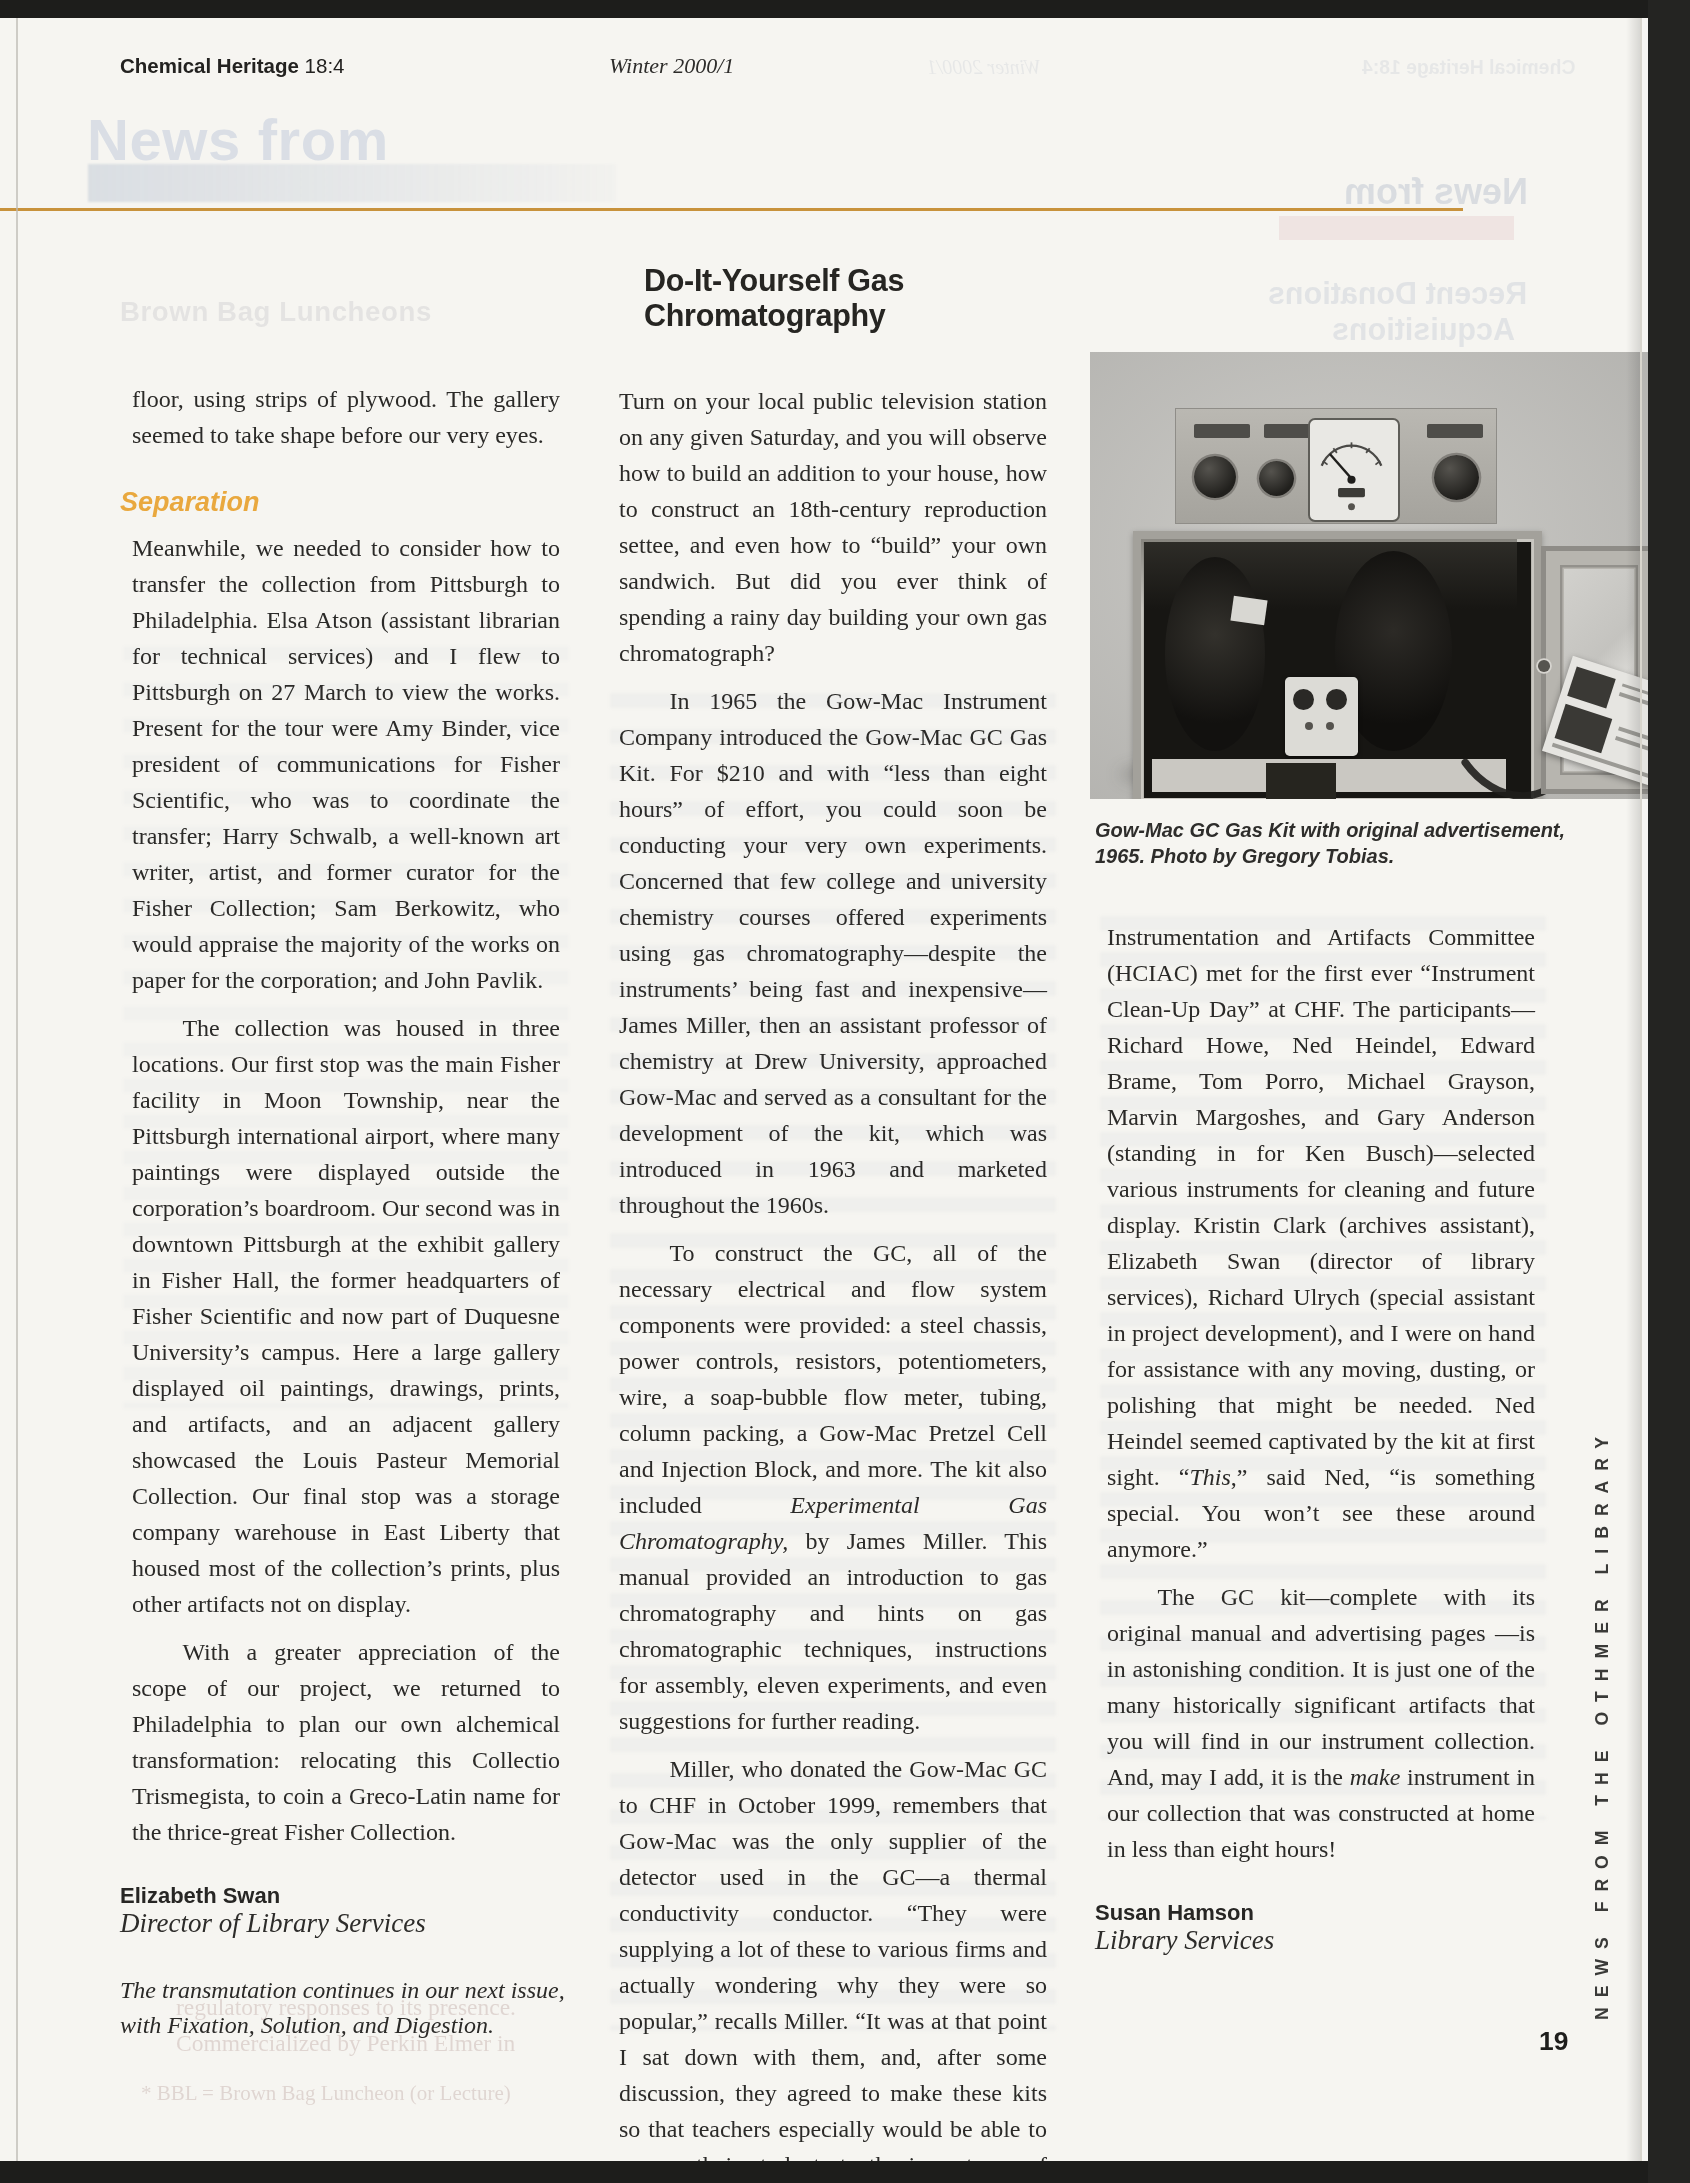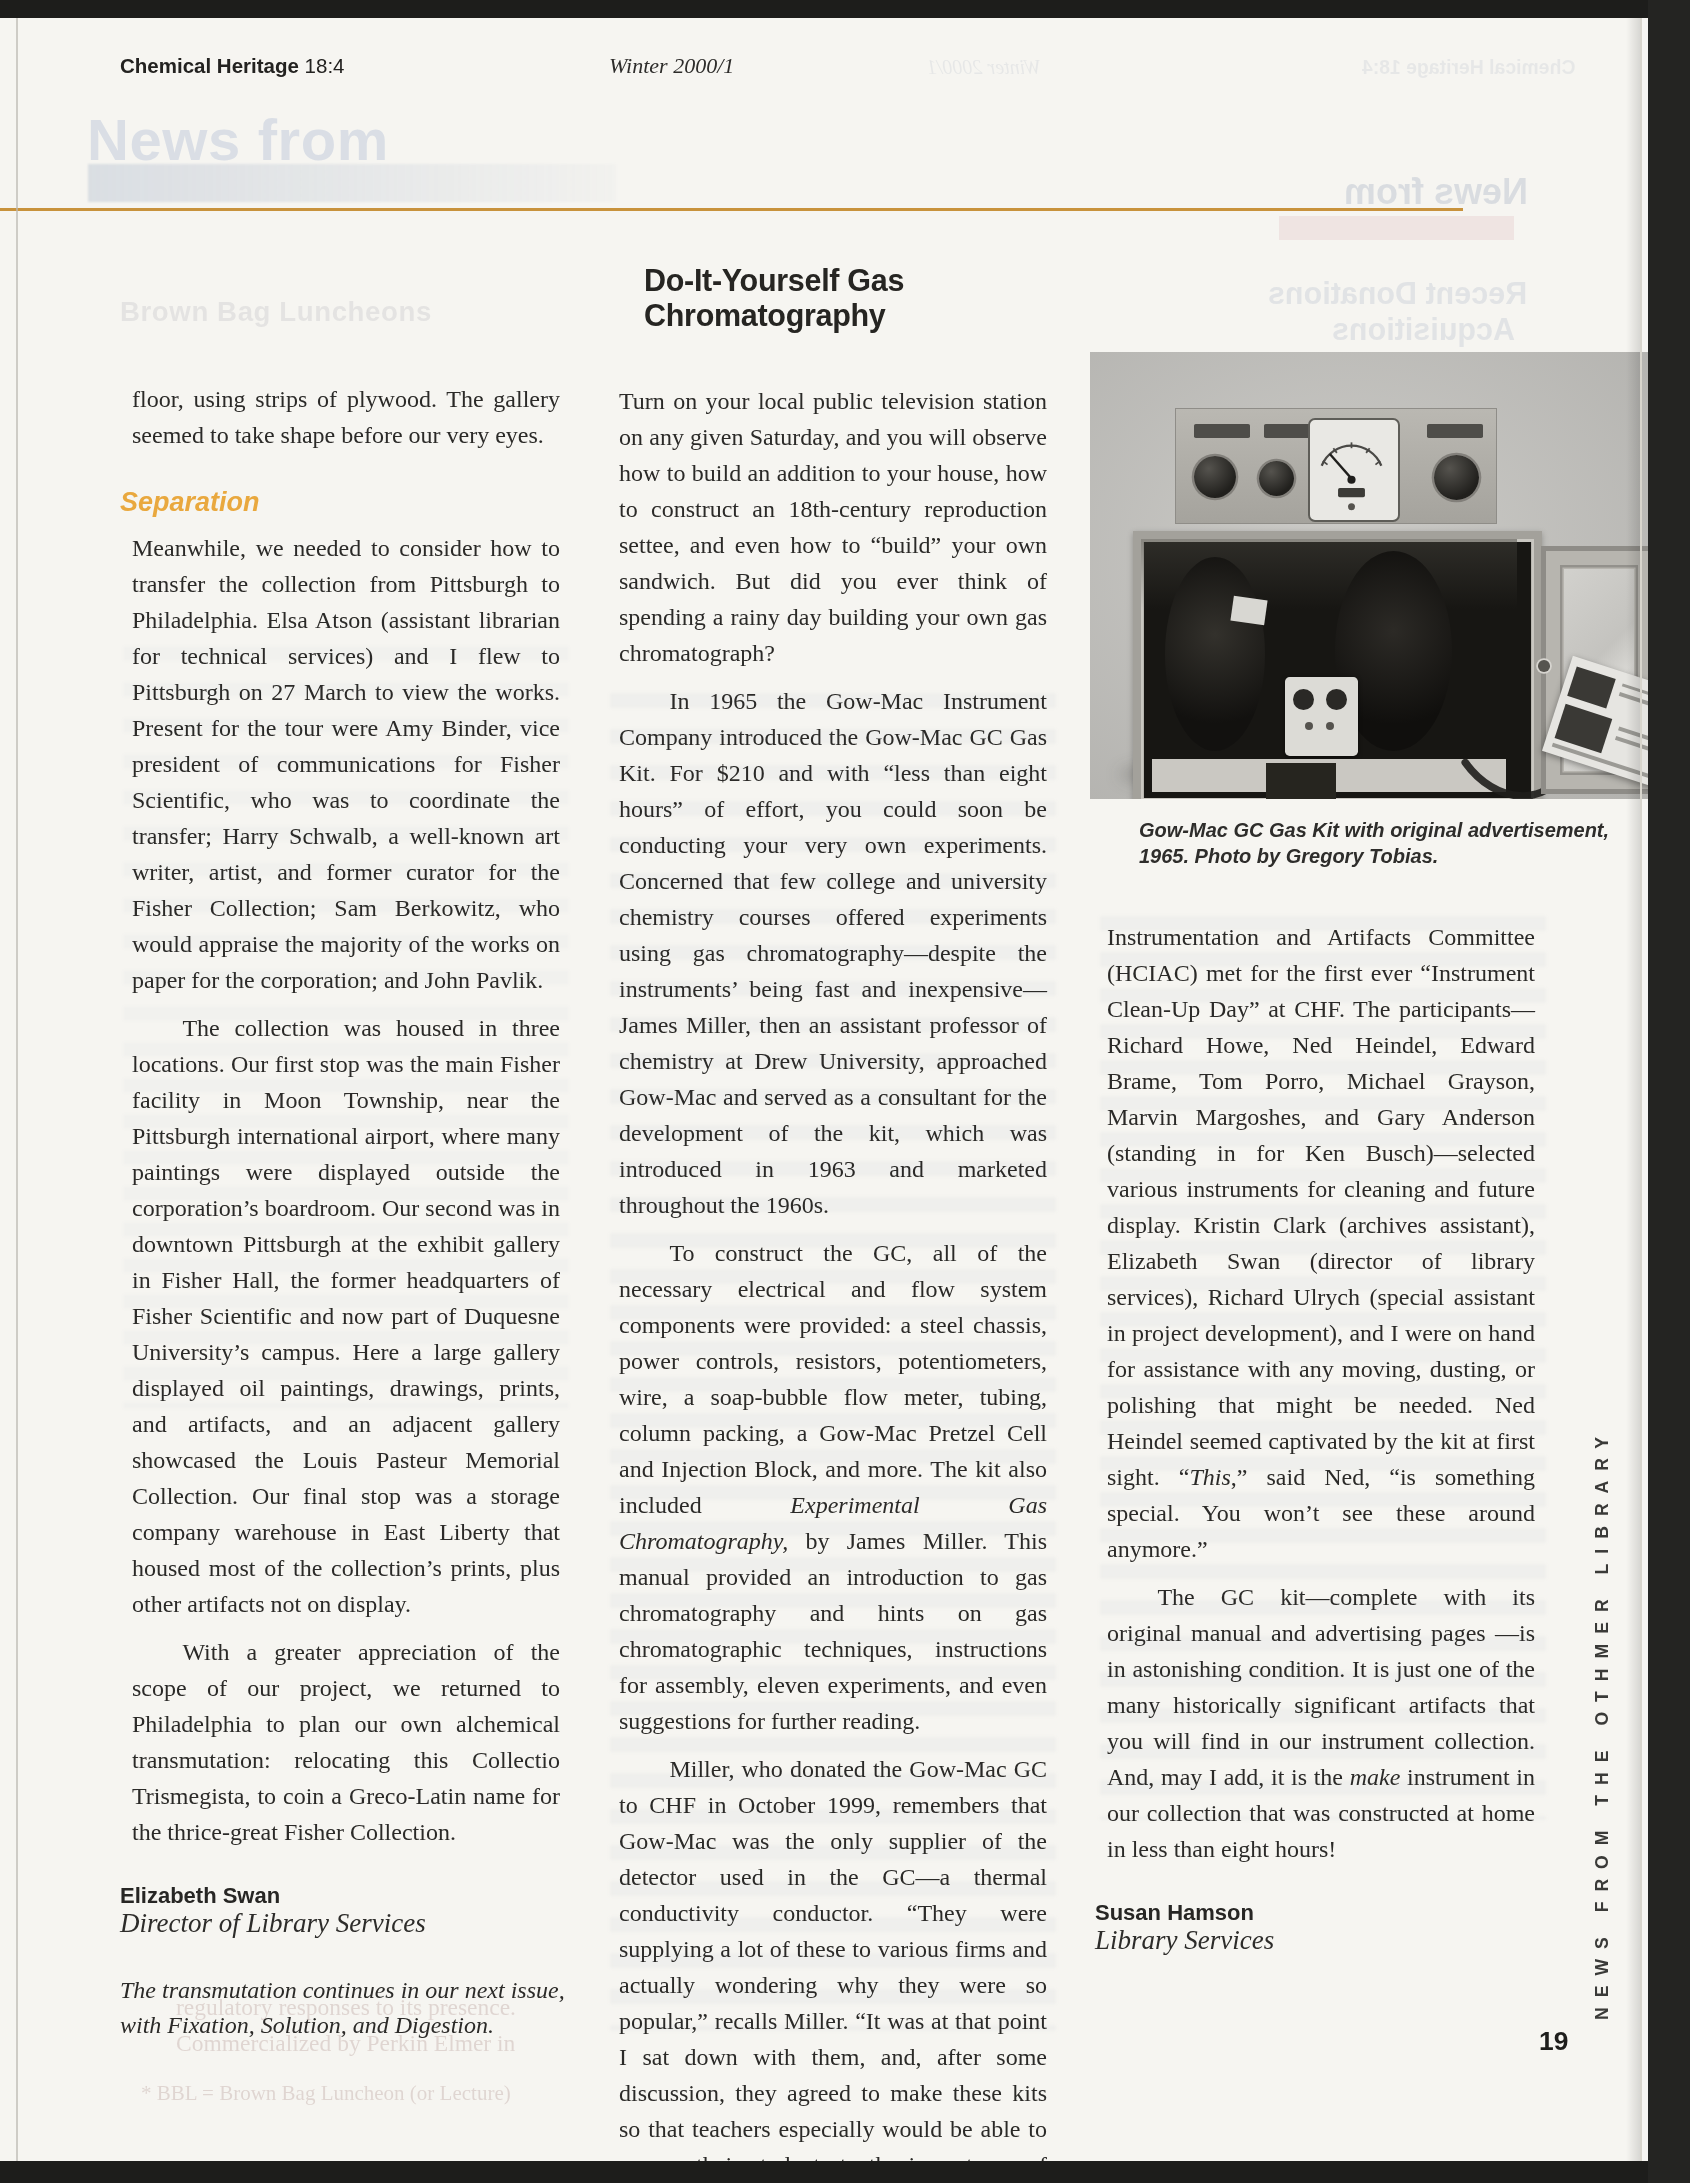--- a/index.html
+++ b/index.html
@@ -79,21 +79,21 @@
   .ph-glass{left:17.6px;top:17.6px;right:17.6px;bottom:17.6px;
             background:linear-gradient(135deg,#d2d1cd 0%,#c4c3bf 45%,#d8d7d3 60%,#c6c5c1 100%);}
   .ph-doorknob{left:-8.2px;top:109px;width:11.7px;height:11.7px;border-radius:50%;background:#56544f;box-shadow:0 0 0 1.8px #d6d4cf;}
   .ph-hinge{width:8.2px;height:15.3px;background:#d8d6d1;border-radius:2.3px;}
   .ph-brochure{left:464px;top:323px;width:141px;height:100px;background:#e6e5e1;transform:rotate(18deg);
                box-shadow:0 2.3px 5.9px rgba(0,0,0,.35);}
   .ph-b-img{background:#3a3935;}
   .ph-b-line{background:#9b9a95;height:3.5px;}
   
   .caption{position:absolute;left:1095px;top:817px;width:499px;font-family:"Liberation Sans",sans-serif;
-           font-weight:bold;font-style:italic;font-size:20px;line-height:26.4px;color:#2e2d2b;text-align:left;margin-left:44px;}
+           font-weight:bold;font-style:italic;font-size:20px;line-height:26.4px;color:#2e2d2b;text-align:left;}
   
   .v-side{position:absolute;left:1592px;top:1363px;height:657px;width:34px;
           writing-mode:vertical-rl;transform:rotate(180deg);
           font-family:"Liberation Sans",sans-serif;font-weight:bold;font-size:17.6px;
           letter-spacing:10px;color:#3a3a38;white-space:nowrap;}
   .folio{position:absolute;left:1539px;top:2026px;font-family:"Liberation Sans",sans-serif;
          font-weight:bold;font-size:26.4px;color:#1e1e1c;}
 </style>
 </head>
 <body>
@@ -121,21 +121,21 @@
     <span>18:4</span>
   </div>
   <div class="season">Winter 2000/1</div>
   <div class="gold-rule"></div>
 
   <div class="col" style="left:120px;top:369px;">
     <p>floor, using strips of plywood. The gallery seemed to take shape before our very eyes.</p>
     <div class="subhead">Separation</div>
     <p>Meanwhile, we needed to consider how to transfer the collection from Pittsburgh to Philadelphia. Elsa Atson (assistant librarian for technical services) and I flew to Pittsburgh on 27 March to view the works. Present for the tour were Amy Binder, vice president of communications for Fisher Scientific, who was to coordinate the transfer; Harry Schwalb, a well-known art writer, artist, and former curator for the Fisher Collection; Sam Berkowitz, who would appraise the majority of the works on paper for the corporation; and John Pavlik.</p>
     <p class="ind">The collection was housed in three locations. Our first stop was the main Fisher facility in Moon Township, near the Pittsburgh international airport, where many paintings were displayed outside the corporation’s boardroom. Our second was in downtown Pittsburgh at the exhibit gallery in Fisher Hall, the former headquarters of Fisher Scientific and now part of Duquesne University’s campus. Here a large gallery displayed oil paintings, drawings, prints, and artifacts, and an adjacent gallery showcased the Louis Pasteur Memorial Collection. Our final stop was a storage company warehouse in East Liberty that housed most of the collection’s prints, plus other artifacts not on display.</p>
-    <p class="ind">With a greater appreciation of the scope of our project, we returned to Philadelphia to plan our own alchemical transmutation: relocating this Collectio Trismegista, to coin a Greco-Latin name for the thrice-great Fisher Collection.</p>
+    <p class="ind">With a greater appreciation of the scope of our project, we returned to Philadelphia to plan our own alchemical transformation: relocating this Collectio Trismegista, to coin a Greco-Latin name for the thrice-great Fisher Collection.</p>
     <div class="byline">
       <div class="name">Elizabeth Swan</div>
       <div class="role">Director of Library Services</div>
     </div>
     <div class="footnote">The transmutation continues in our next issue, with Fixation, Solution, and Digestion.</div>
   </div>
 
   <div class="h2">Do-It-Yourself Gas Chromatography</div>
   <div class="col" style="left:607px;top:371px;">
     <p>Turn on your local public television station on any given Saturday, and you will observe how to build an addition to your house, how to construct an 18th-century reproduction settee, and even how to “build” your own sandwich. But did you ever think of spending a rainy day building your own gas chromatograph?</p>

